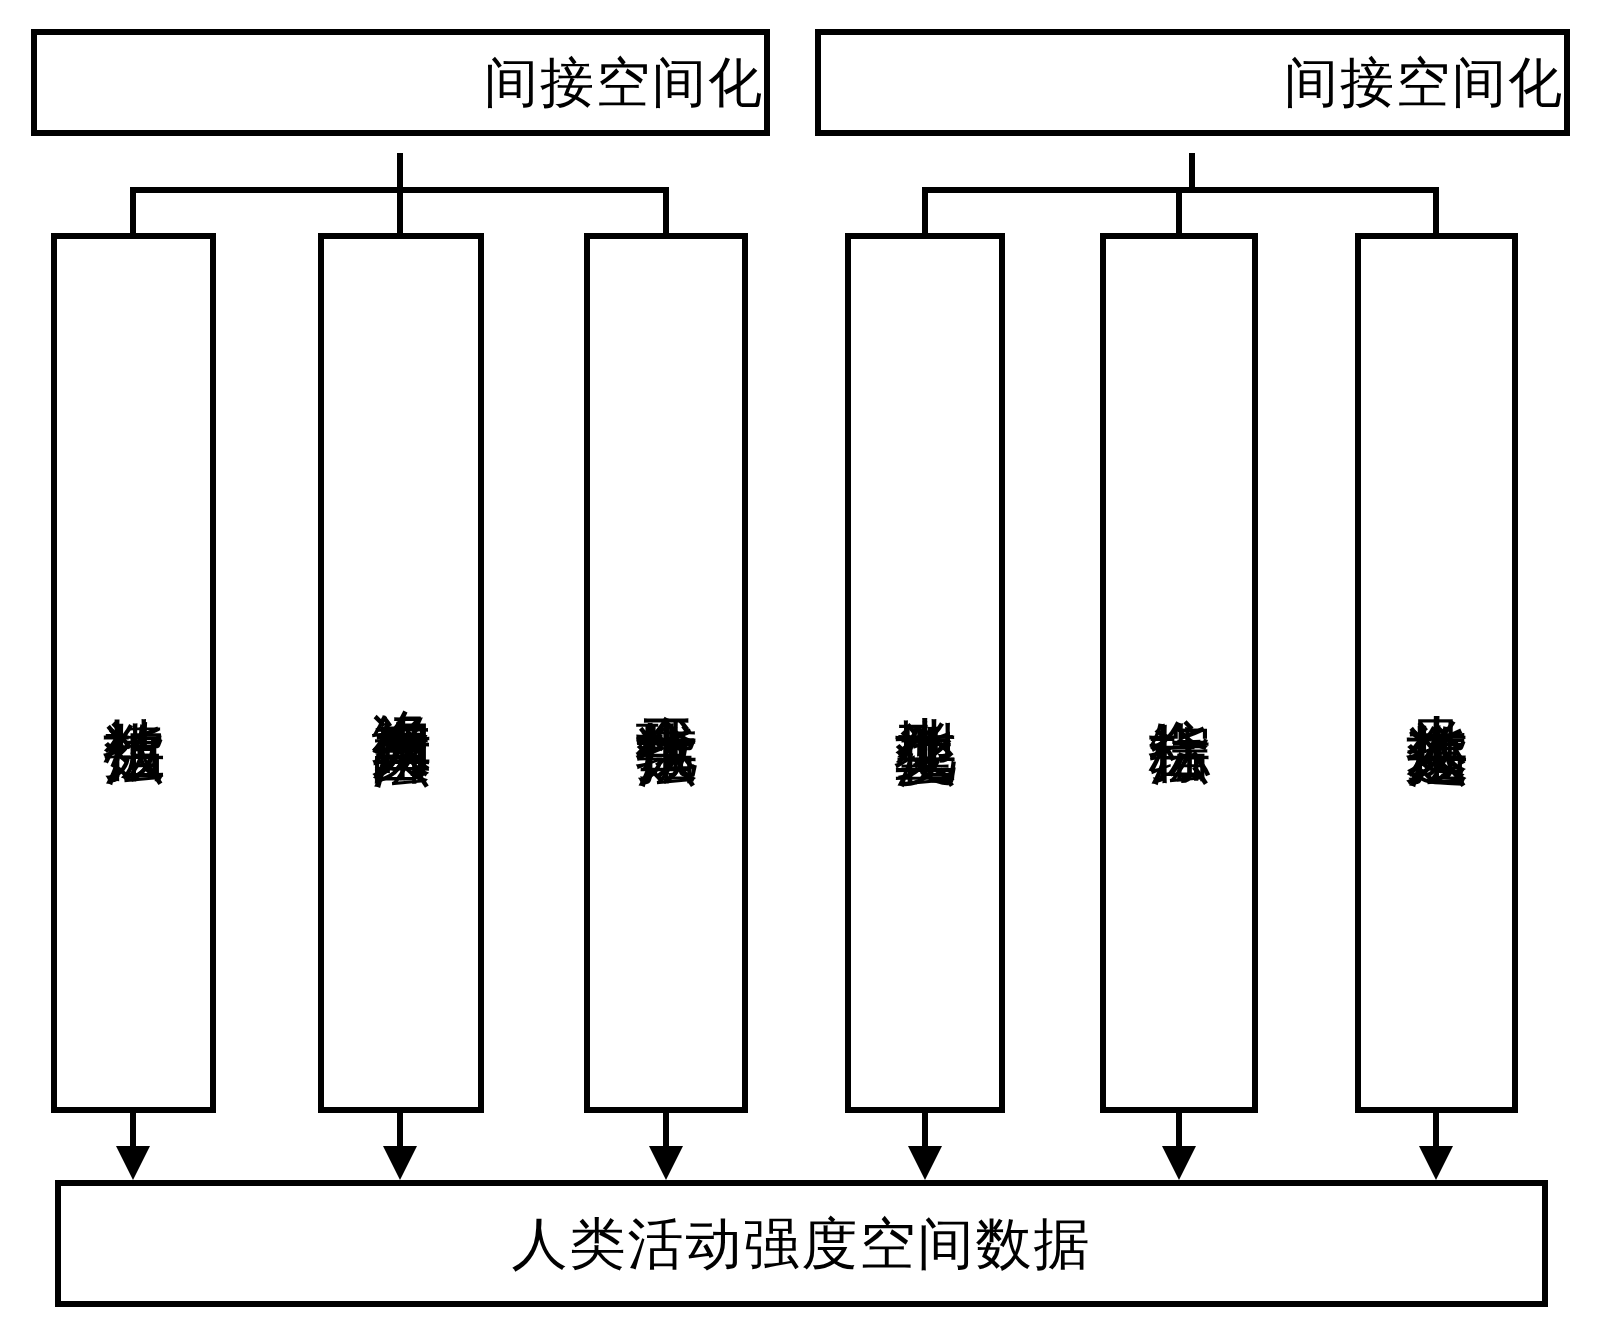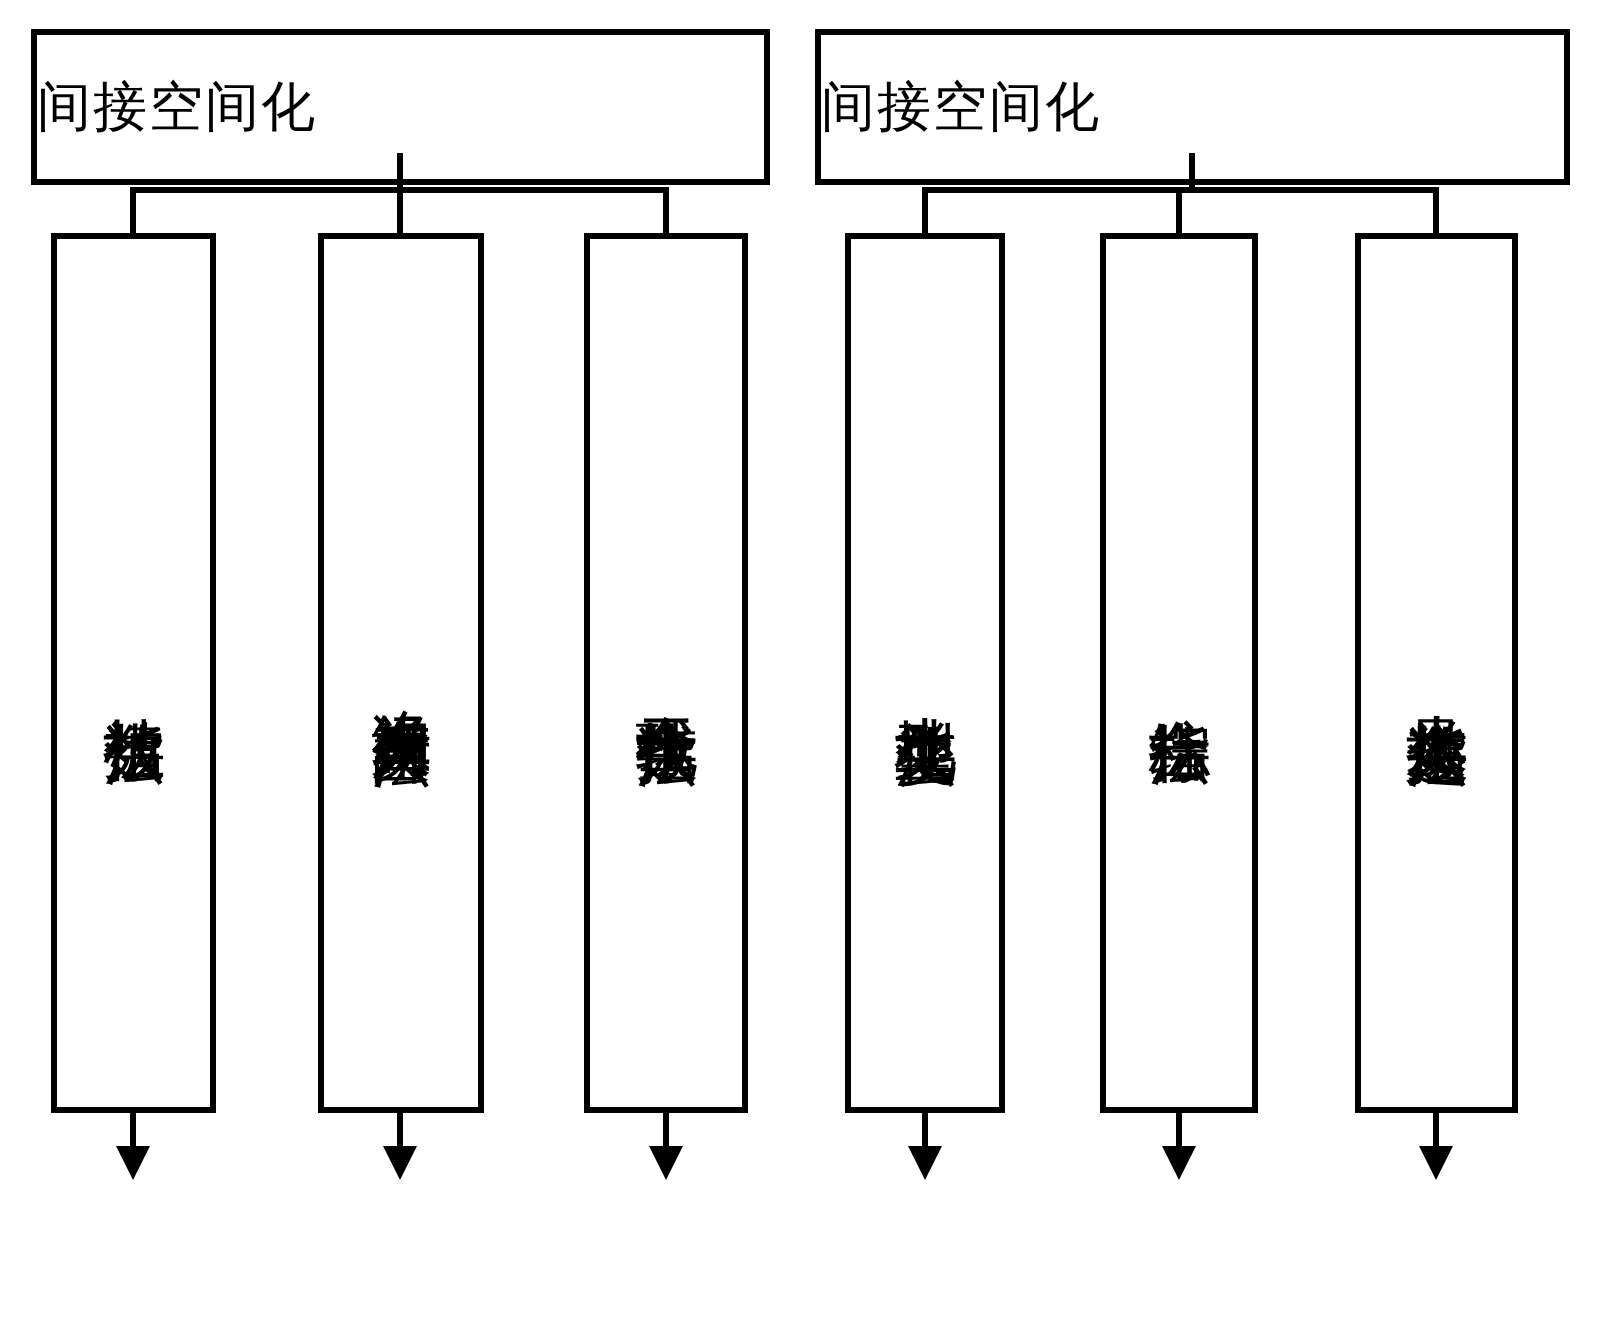--- a/index.html
+++ b/index.html
@@ -20,24 +20,24 @@
   .box {
     position: absolute;
     box-sizing: border-box;
     border: 6px solid #000000;
     background: #ffffff;
   }
 
   
   .header-box {
     top: 29px;
-    height: 156px;
+    height: 107px;
     display: flex;
     align-items: center;
-    justify-content: flex-start;
+    justify-content: flex-end;
   }
   .header-box .label {
     font-size: 54px;
     line-height: 1;
     letter-spacing: 2px;
     color: #000000;
     white-space: nowrap;
   }
   #hdr-indirect { left: 31px;  width: 739px; }
   #hdr-direct   { left: 815px; width: 755px; }
@@ -180,14 +180,17 @@
 
   <div class="arrow-stem" style="left:922px; top:1113px; height:35px;"></div>
   <div class="arrow-head" style="left:908px; top:1146px;"></div>
 
   <div class="arrow-stem" style="left:1176px; top:1113px; height:35px;"></div>
   <div class="arrow-head" style="left:1162px; top:1146px;"></div>
 
   <div class="arrow-stem" style="left:1433px; top:1113px; height:35px;"></div>
   <div class="arrow-head" style="left:1419px; top:1146px;"></div>
 
+  <div class="box" id="box-result">
+    <span class="label">人类活动强度空间数据</span>
+  </div>
 
 </div>
 
 </body></html>

